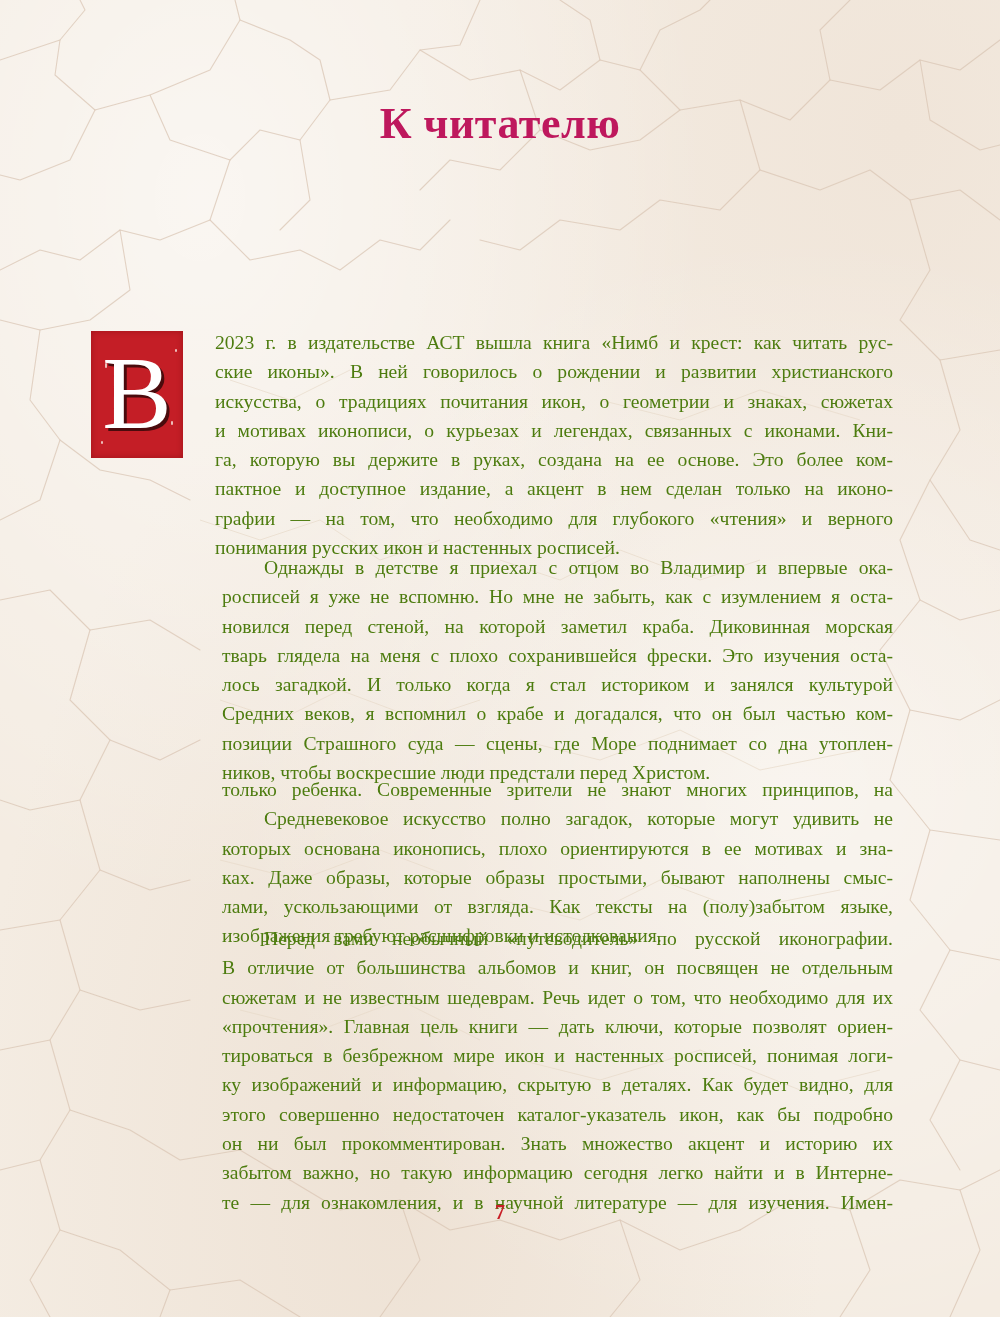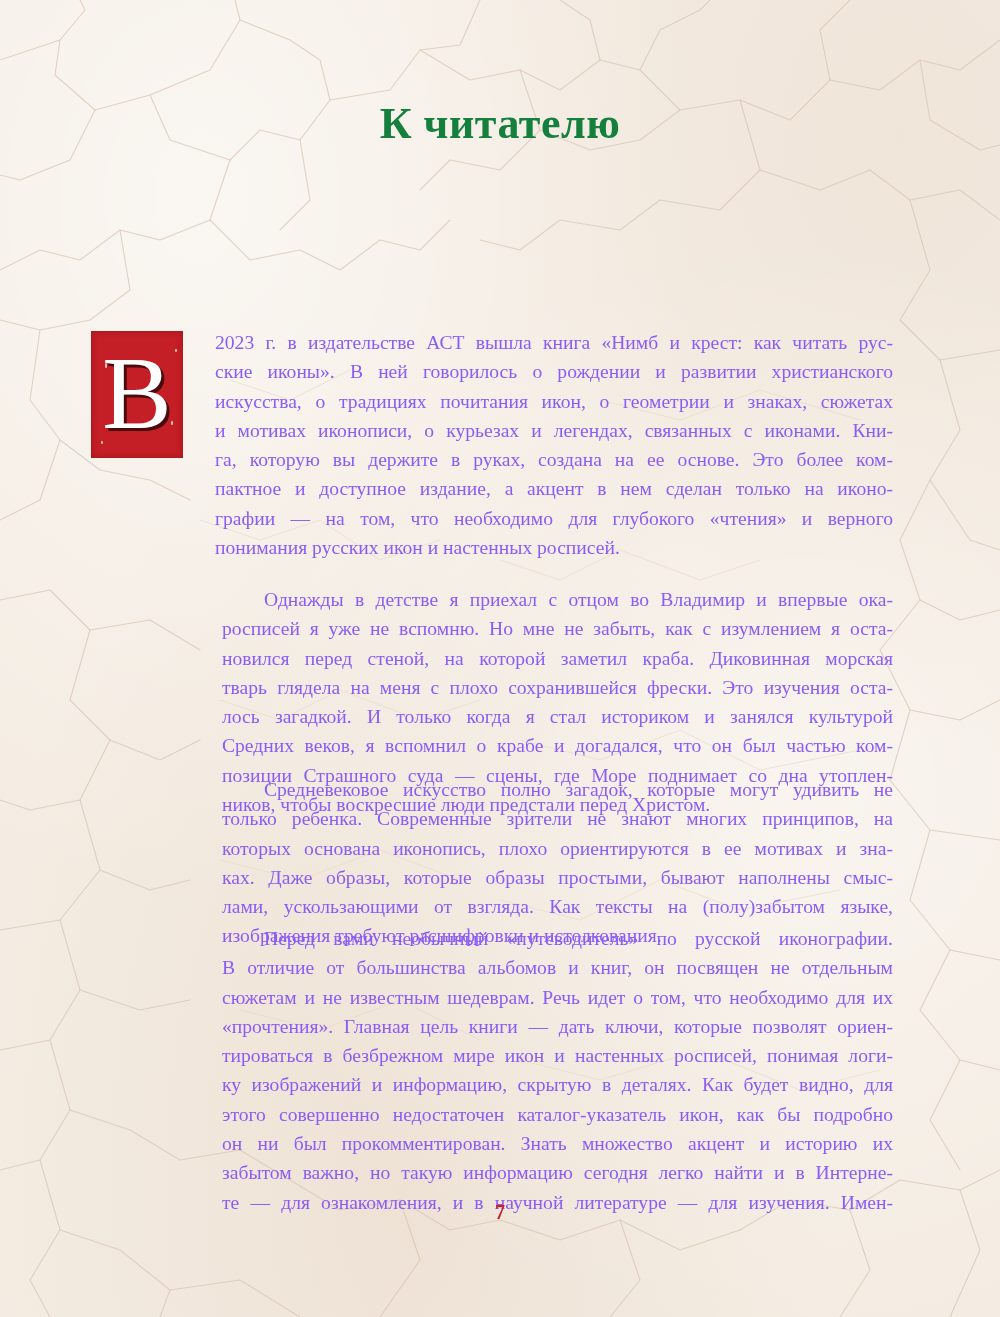--- a/index.html
+++ b/index.html
@@ -29,21 +29,21 @@
     }
     .page-title {
       position: absolute;
       top: 98px;
       left: 0;
       width: 1000px;
       text-align: center;
       font-family: "Liberation Serif", "DejaVu Serif", serif;
       font-weight: bold;
       font-size: 44px;
-      color: #15803d;
+      color: #be185d;
       letter-spacing: 0.5px;
       margin: 0;
     }
     .drop-cap {
       position: absolute;
       left: 91px;
       top: 331px;
       width: 92px;
       height: 127px;
       background: #c41e26;
@@ -66,21 +66,21 @@
       background: #f3d9d4;
       border-radius: 1px;
       opacity: 0.85;
     }
     .text-block {
       position: absolute;
       left: 222px;
       width: 671px;
       font-family: "Liberation Serif", "DejaVu Serif", serif;
       font-size: 19.6px;
-      color: #8b5cf6;
+      color: #4d7c0f;
     }
     .first-block {
       left: 215px;
       top: 328px;
       width: 678px;
     }
     .line {
       display: block;
       height: 29.3px;
       line-height: 29.3px;
@@ -88,21 +88,21 @@
       text-align-last: justify;
       white-space: nowrap;
       overflow: visible;
     }
     .line.last {
       text-align-last: left;
     }
     .line.indent {
       padding-left: 42px;
     }
-    .p2 { top: 553px; margin-top: 32px; }
+    .p2 { top: 553px; }
     .p3 { top: 775px; }
     .p4 { top: 924px; }
     .page-number {
       position: absolute;
       top: 1201px;
       left: 0;
       width: 1000px;
       text-align: center;
       font-family: "Liberation Serif", "DejaVu Serif", serif;
       font-size: 20px;
@@ -204,22 +204,22 @@
   <span class="line">росписей я уже не вспомню. Но мне не забыть, как с изумлением я оста-</span>
   <span class="line">новился перед стеной, на которой заметил краба. Диковинная морская</span>
   <span class="line">тварь глядела на меня с плохо сохранившейся фрески. Это изучения оста-</span>
   <span class="line">лось загадкой. И только когда я стал историком и занялся культурой</span>
   <span class="line">Средних веков, я вспомнил о крабе и догадался, что он был частью ком-</span>
   <span class="line">позиции Страшного суда — сцены, где Море поднимает со дна утоплен-</span>
   <span class="line last">ников, чтобы воскресшие люди предстали перед Христом.</span>
 </div>
 
 <div class="text-block p3">
+  <span class="line">только ребенка. Современные зрители не знают многих принципов, на</span>
   <span class="line indent">Средневековое искусство полно загадок, которые могут удивить не</span>
-  <span class="line">только ребенка. Современные зрители не знают многих принципов, на</span>
   <span class="line">которых основана иконопись, плохо ориентируются в ее мотивах и зна-</span>
   <span class="line">ках. Даже образы, которые образы простыми, бывают наполнены смыс-</span>
   <span class="line">лами, ускользающими от взгляда. Как тексты на (полу)забытом языке,</span>
   <span class="line last">изображения требуют расшифровки и истолкования.</span>
 </div>
 
 <div class="text-block p4">
   <span class="line indent">Перед вами необычный «путеводитель» по русской иконографии.</span>
   <span class="line">В отличие от большинства альбомов и книг, он посвящен не отдельным</span>
   <span class="line">сюжетам и не известным шедеврам. Речь идет о том, что необходимо для их</span>

